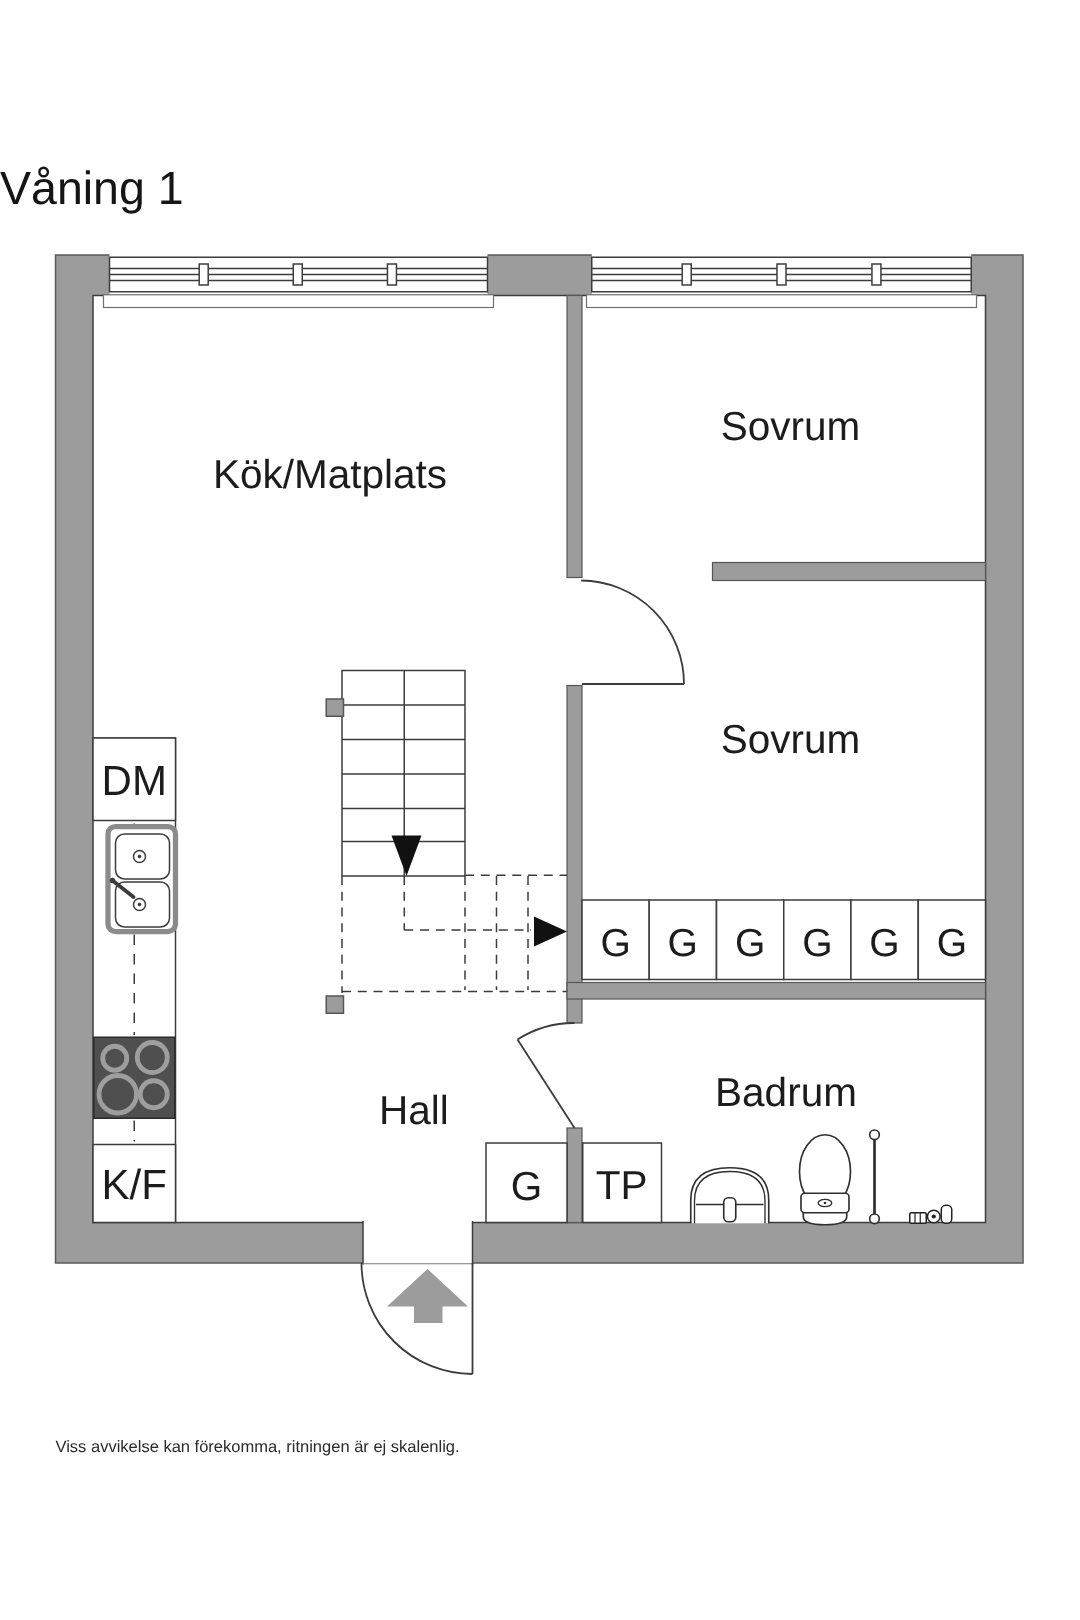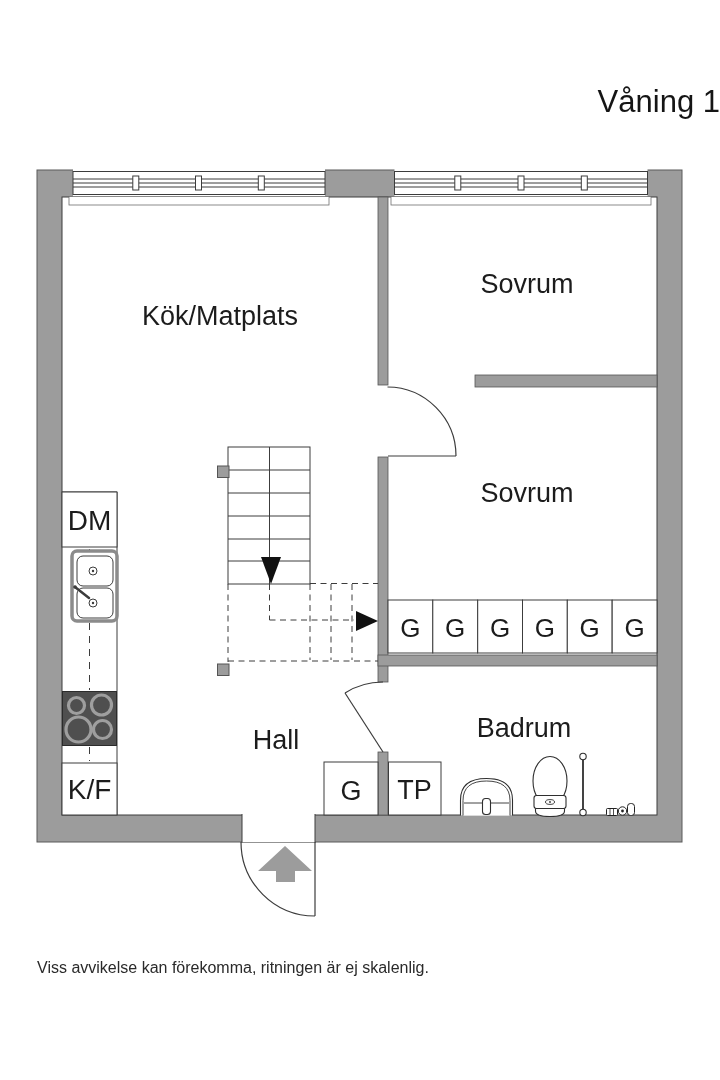--- a/index.html
+++ b/index.html
@@ -1,21 +1,21 @@
 <!DOCTYPE html>
 <html style="--wall: #9c9c9c; --outline: #3c3c3c; --appliance-dark: #4f4f4f; --text: #1c1c1c; --background: #ffffff;"><head>
 <meta charset="utf-8">
 <style>
   html,body{margin:0;padding:0;background:#fff;}
   body{width:720px;height:1080px;position:relative;overflow:hidden;
        font-family:"Liberation Sans","DejaVu Sans",sans-serif;color:#1c1c1c;}
-  .title{position:absolute;left:0;right:0;top:84px;text-align:right;
+  .title{position:absolute;left:0;right:0;top:108px;text-align:left;
          font-size:31px;color:#151515;}
   .plan-svg{position:absolute;left:0;top:0;}
-  .disclaimer{position:absolute;left:37px;top:959px;font-size:16px;color:#2a2a2a;}
+  .disclaimer{position:absolute;left:37px;top:959px;font-size:11px;color:#2a2a2a;}
   svg text{fill:var(--text,#1c1c1c);}
 </style>
 </head>
 <body>
 
 <div class="title">Våning 1</div>
 
 <svg class="plan-svg" width="720" height="1080" viewBox="0 0 720 1080">
 
   <g>

